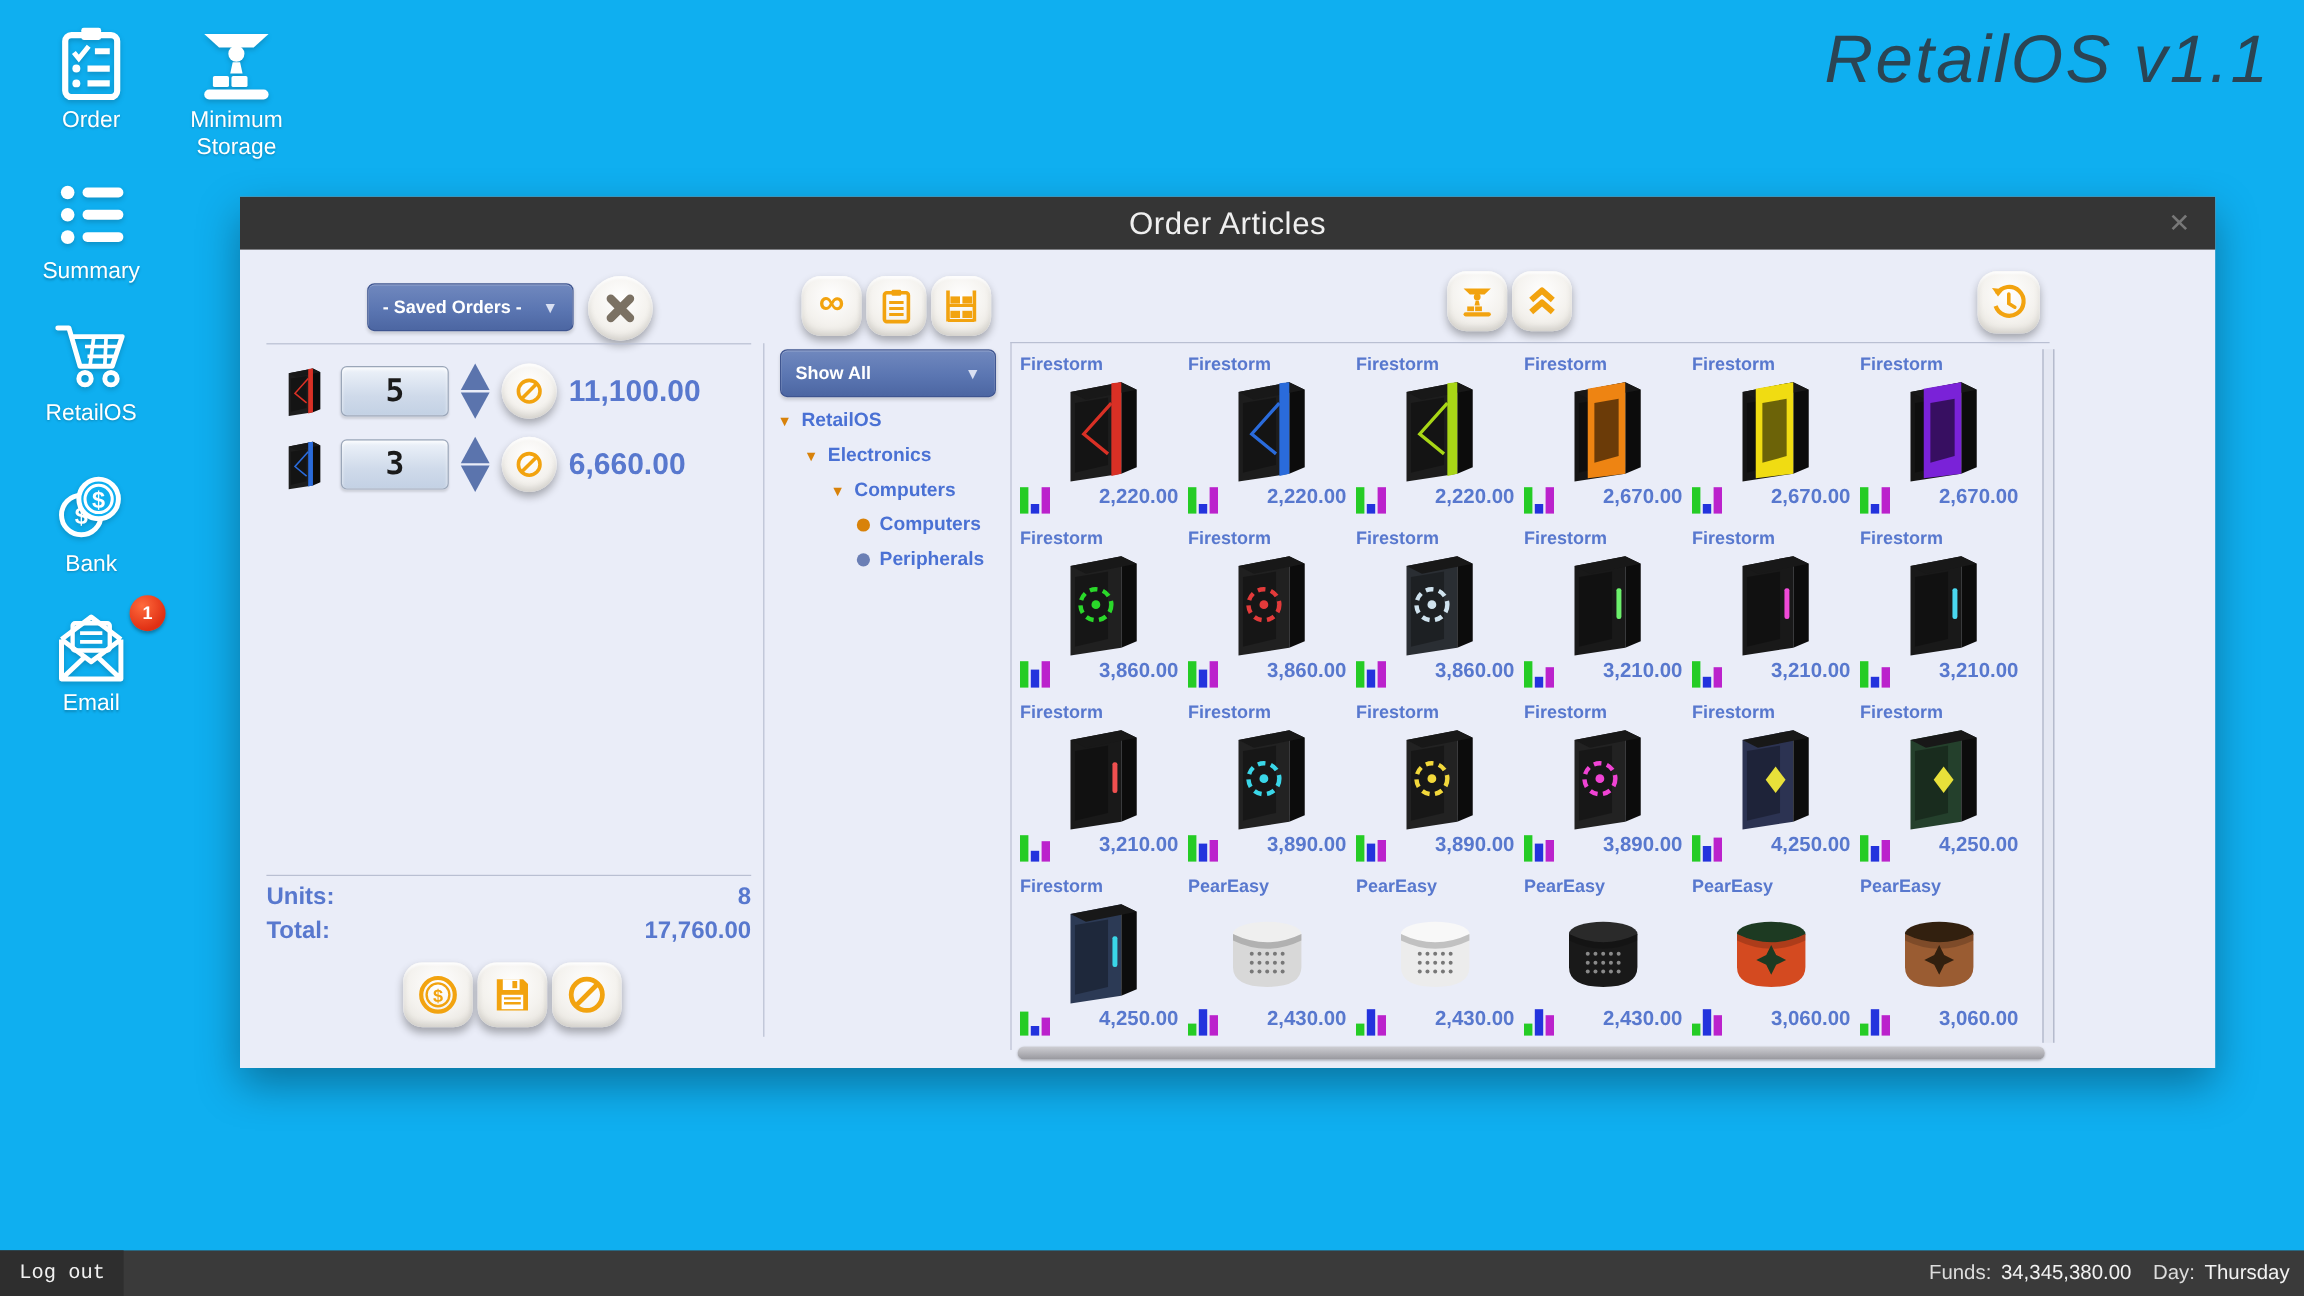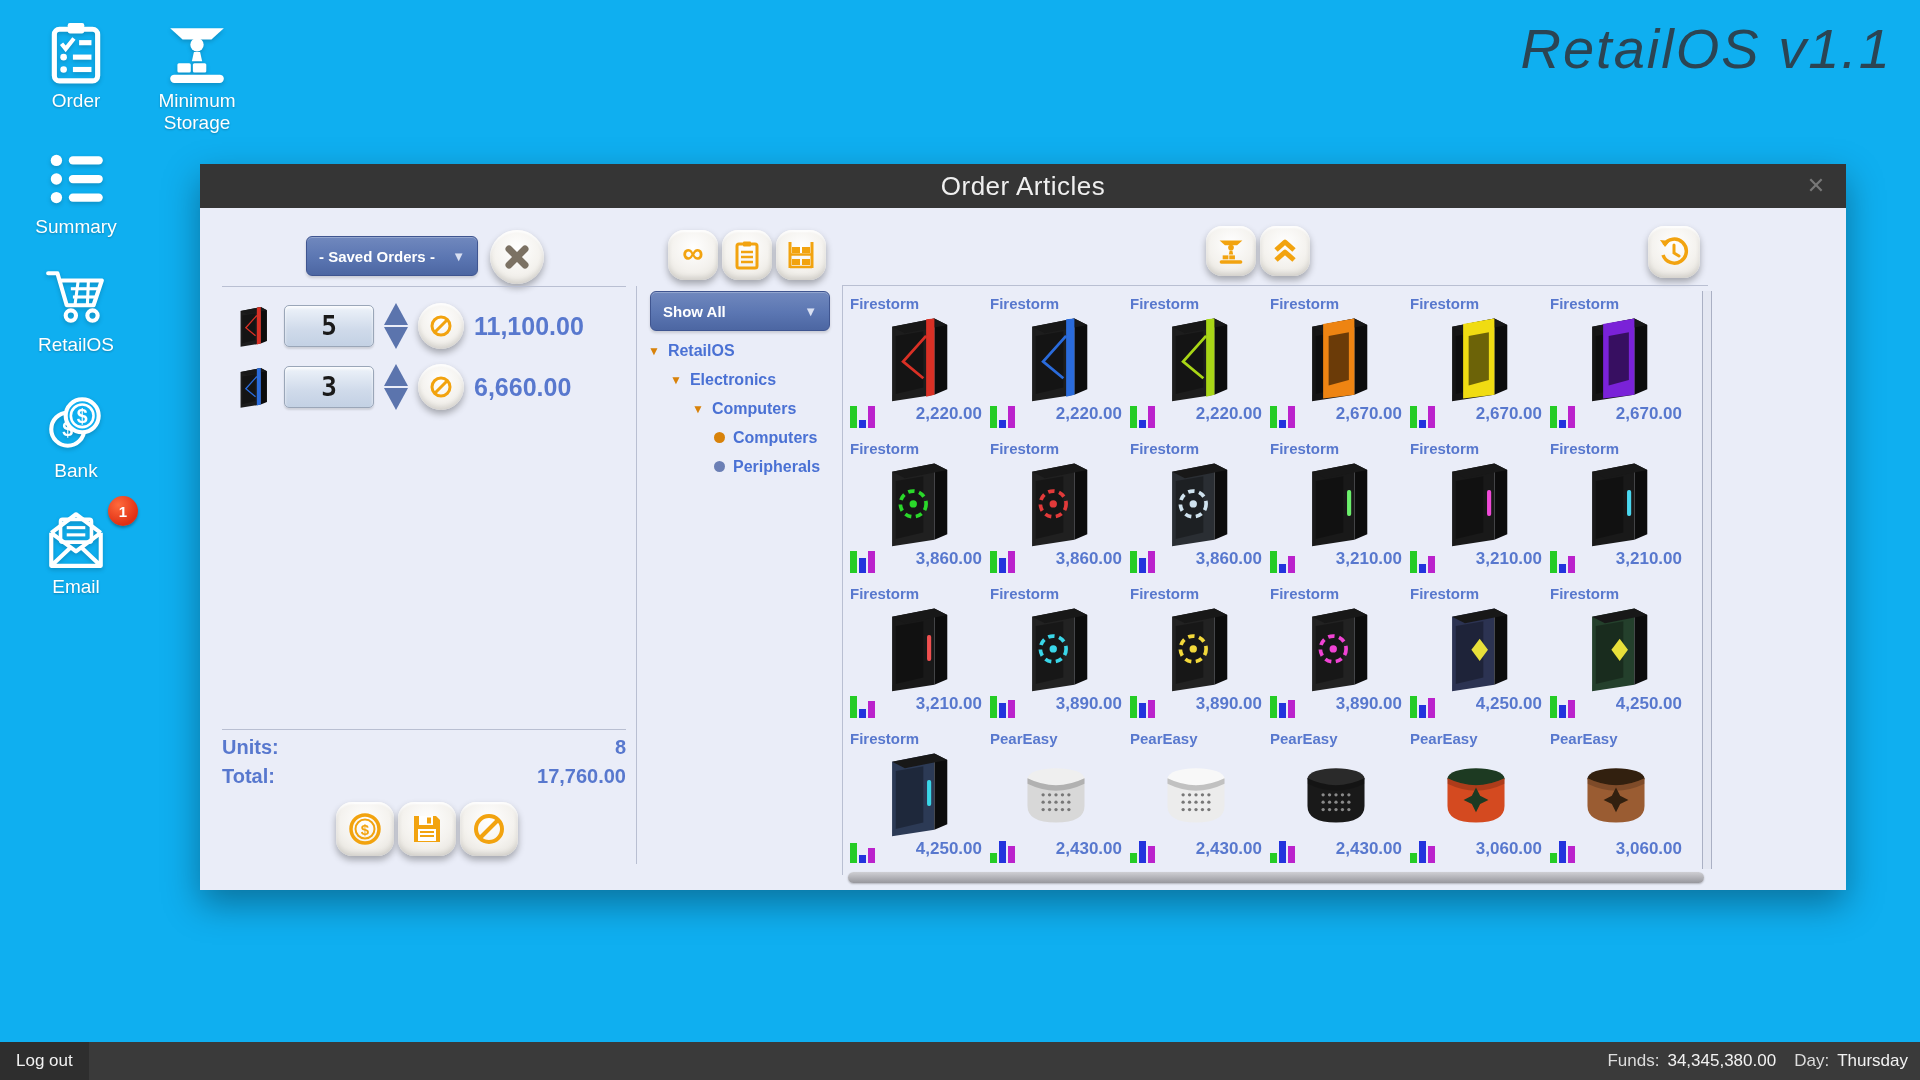--- a/index.html
+++ b/index.html
@@ -23,21 +23,21 @@
   
   .logo{
     position:absolute;top:16px;right:28px;font-size:56px;font-style:italic;
     color:#2E3C46;letter-spacing:2px;font-weight:normal;opacity:.92;
   }
   
   .statusbar{
     position:absolute;left:0;bottom:0;width:1920px;height:38px;background:#3a3a3a;
     color:#f2f2f2;font-size:17px;display:flex;align-items:center;
   }
-  .logout{height:38px;display:flex;align-items:center;padding:0 16px;background:#2e2e2e;cursor:pointer;}
+  .logout{height:38px;display:flex;align-items:center;padding:0 16px;background:#2e2e2e;cursor:pointer;font-family:Liberation Mono, monospace;}
   .status-right{margin-left:auto;padding-right:12px;display:flex;gap:8px;align-items:center;}
   .status-right .lab{color:#dcdcdc;}
   
   .window{
     position:absolute;left:200px;top:164px;width:1646px;height:726px;background:#EAEDF8;
     box-shadow:0 14px 34px rgba(0,0,0,.35);
   }
   .titlebar{
     position:absolute;left:0;top:0;width:100%;height:44px;background:#353535;
     display:flex;align-items:center;justify-content:center;

